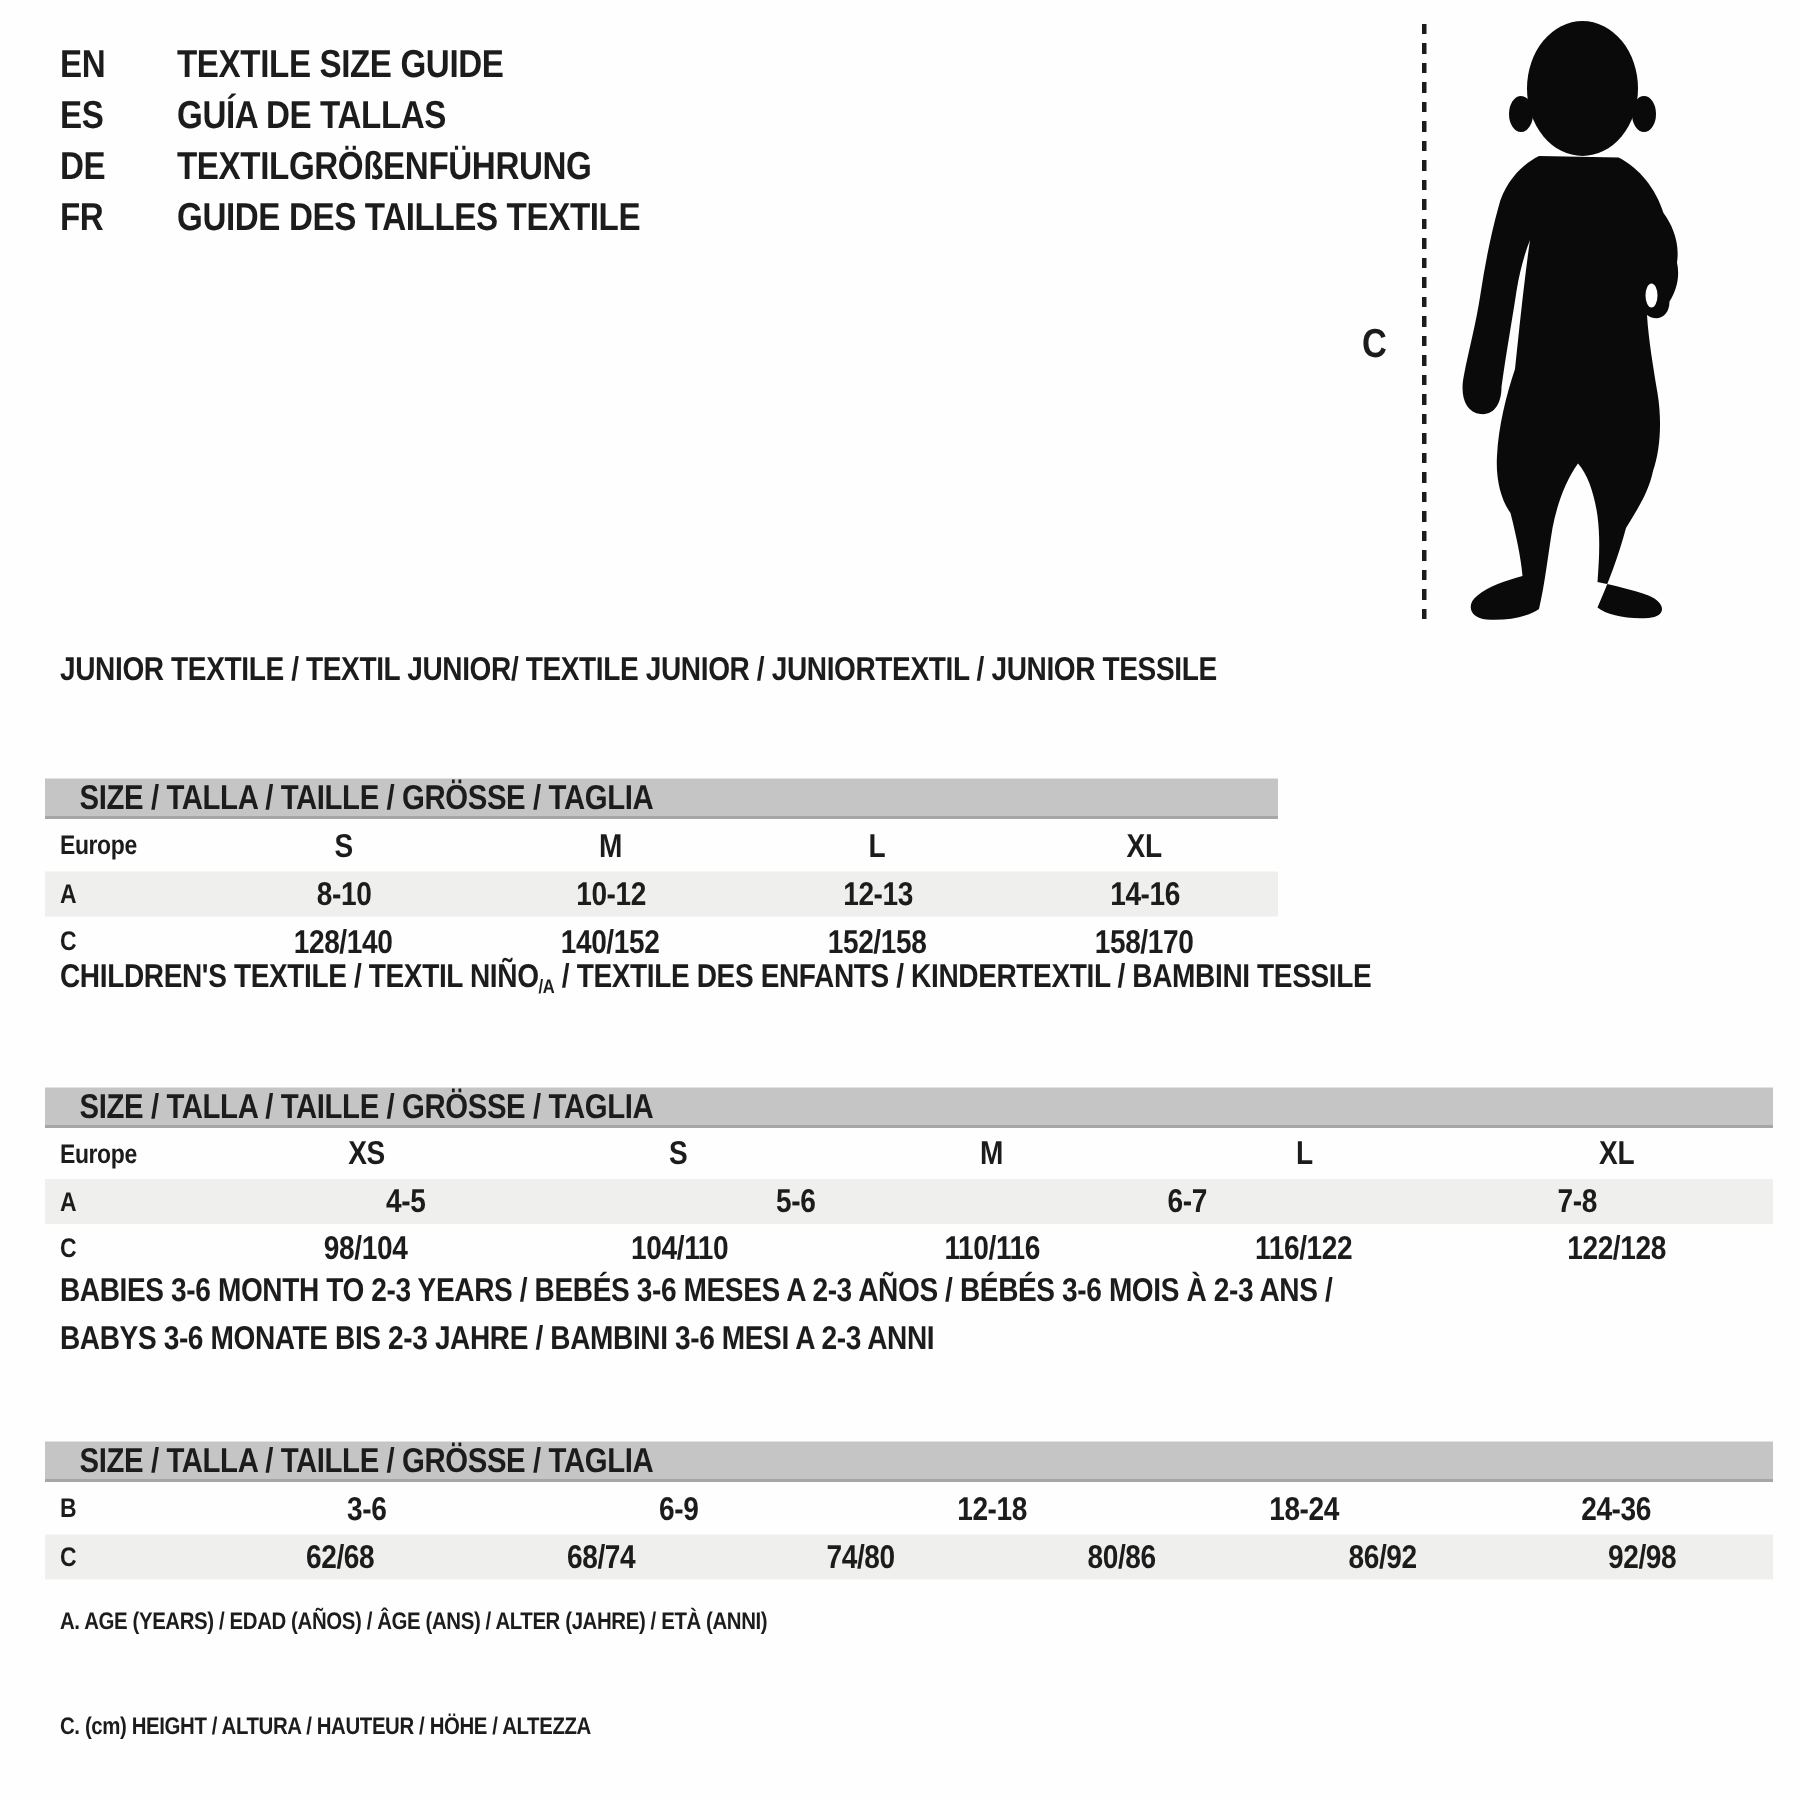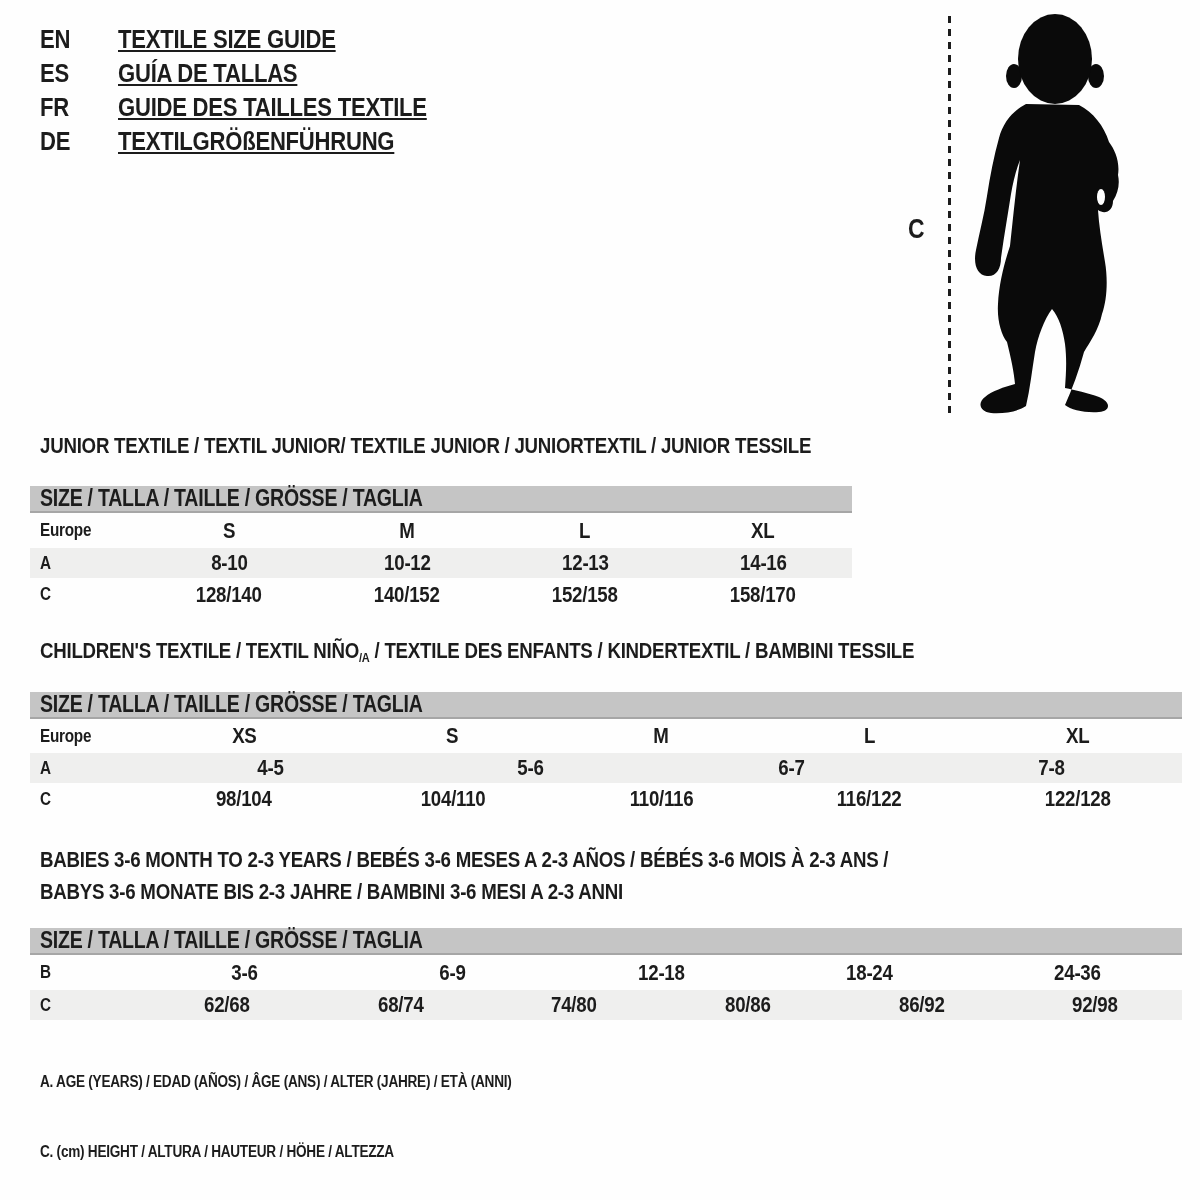--- a/index.html
+++ b/index.html
@@ -9,40 +9,40 @@
   html,body{background:#ffffff;}
   body{font-family:"Liberation Sans","DejaVu Sans",sans-serif;color:var(--ink);}
   .page{position:relative;width:1200px;height:1200px;background:var(--paper);overflow:hidden;}
 
   
   .cnd{display:inline-block;transform:scaleX(.85);transform-origin:0 50%;white-space:nowrap;font-weight:700;letter-spacing:-.3px;}
   .ctr{transform-origin:50% 50%;}
 
   
   .lang-block{position:absolute;left:40px;top:24px;}
-  .lang-row{display:flex;height:34px;align-items:flex-start;font-size:26px;text-decoration:underline;}
+  .lang-row{display:flex;height:34px;align-items:flex-end;font-size:26px;}
   .lang-code{width:78px;flex:0 0 78px;}
 
   
   .measure-line{position:absolute;left:948px;top:16px;width:3px;height:398px;
     background:repeating-linear-gradient(to bottom,var(--ink) 0 7px,transparent 7px 13px);}
   .c-label{position:absolute;left:908px;top:214px;font-size:27px;font-weight:700;}
   .silhouette{position:absolute;left:962px;top:12px;width:180px;height:402px;color:var(--sil);}
 
   
   .sec-title{position:absolute;left:40px;font-size:22px;font-weight:700;line-height:24px;}
   .subA{font-size:13px;position:relative;top:4px;}
 
   
   .table{position:absolute;left:30px;}
   .t-junior{top:486px;width:822px;}
   .t-children{top:692px;width:1152px;}
   .t-babies{top:928px;width:1152px;}
   .bar{height:27px;background:var(--bar);border-bottom:2px solid var(--bar_edge);
-    display:flex;align-items:center;padding-left:10px;font-size:23px;}
+    display:flex;align-items:center;padding-left:23px;font-size:23px;margin-top:33px;}
   .trow{display:flex;font-size:22px;}
   .shaded{background:var(--shade);}
   .r-h35{height:35px;} .r-h34{height:34px;} .r-h33{height:33px;} .r-h32{height:32px;} .r-h30{height:30px;}
   .tlabel{flex:0 0 110px;display:flex;align-items:center;padding-left:10px;font-size:18px;}
   .tcell{flex:1 1 0;display:flex;align-items:center;justify-content:center;}
 
   
   .legend-line{position:absolute;left:40px;font-size:16px;line-height:24px;font-weight:700;}
 </style>
 </head>
@@ -53,26 +53,26 @@
   <div class="lang-block">
     <div class="lang-row">
       <span class="lang-code"><span class="cnd">EN</span></span>
       <span class="cnd">TEXTILE SIZE GUIDE</span>
     </div>
     <div class="lang-row">
       <span class="lang-code"><span class="cnd">ES</span></span>
       <span class="cnd">GUÍA DE TALLAS</span>
     </div>
     <div class="lang-row">
+      <span class="lang-code"><span class="cnd">DE</span></span>
+      <span class="cnd">TEXTILGRÖßENFÜHRUNG</span>
+    </div>
+    <div class="lang-row">
       <span class="lang-code"><span class="cnd">FR</span></span>
       <span class="cnd">GUIDE DES TAILLES TEXTILE</span>
-    </div>
-    <div class="lang-row">
-      <span class="lang-code"><span class="cnd">DE</span></span>
-      <span class="cnd">TEXTILGRÖßENFÜHRUNG</span>
     </div>
   </div>
 
   <div class="measure-line"></div>
   <div class="c-label"><span class="cnd">C</span></div>
   <svg class="silhouette" viewBox="0 0 180 402" xmlns="http://www.w3.org/2000/svg" aria-hidden="true">
     <ellipse cx="52" cy="64" rx="8" ry="12" fill="currentColor"></ellipse>
     <ellipse cx="134" cy="64" rx="8" ry="12" fill="currentColor"></ellipse>
     <ellipse cx="93" cy="47" rx="37" ry="45" fill="currentColor"></ellipse>
     <path fill="currentColor" d="

